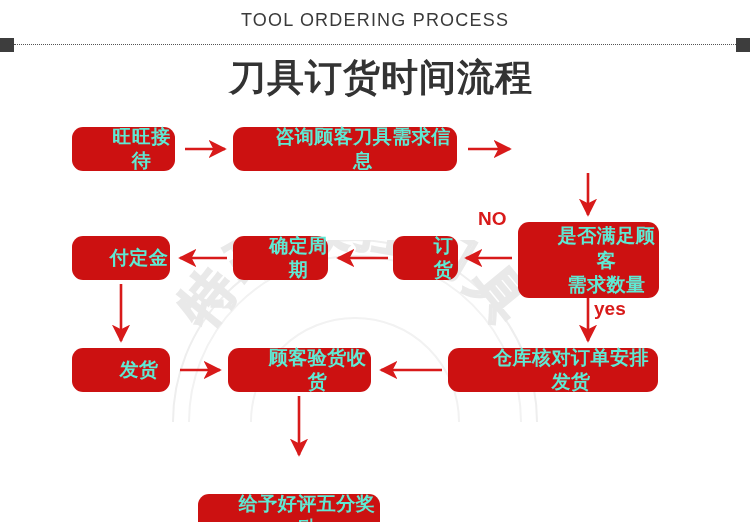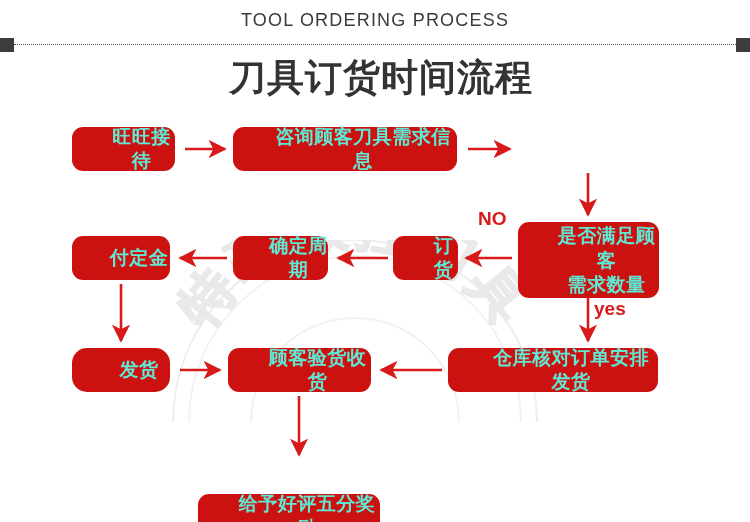--- a/index.html
+++ b/index.html
@@ -185,21 +185,21 @@
     <span>是否满足顾客</span>
     <span>需求数量</span>
   </div>
 
   <div class="node" style="left:393px; top:236px; width:65px; height:44px;">订货</div>
 
   <div class="node" style="left:233px; top:236px; width:95px; height:44px;">确定周期</div>
 
   <div class="node" style="left:72px; top:236px; width:98px; height:44px;">付定金</div>
 
-  <div class="node" style="left:72px; top:348px; width:98px; height:44px;border-radius:15px;">发货</div>
+  <div class="node" style="left:72px; top:348px; width:98px; height:44px;">发货</div>
 
   <div class="node" style="left:448px; top:348px; width:210px; height:44px;">仓库核对订单安排发货</div>
 
   <div class="node" style="left:228px; top:348px; width:143px; height:44px;">顾客验货收货</div>
 
   <div class="node" style="left:198px; top:462px; width:182px; height:44px;margin-top:32px;">给予好评五分奖励</div>
 
 </div>
 
 </body></html>

